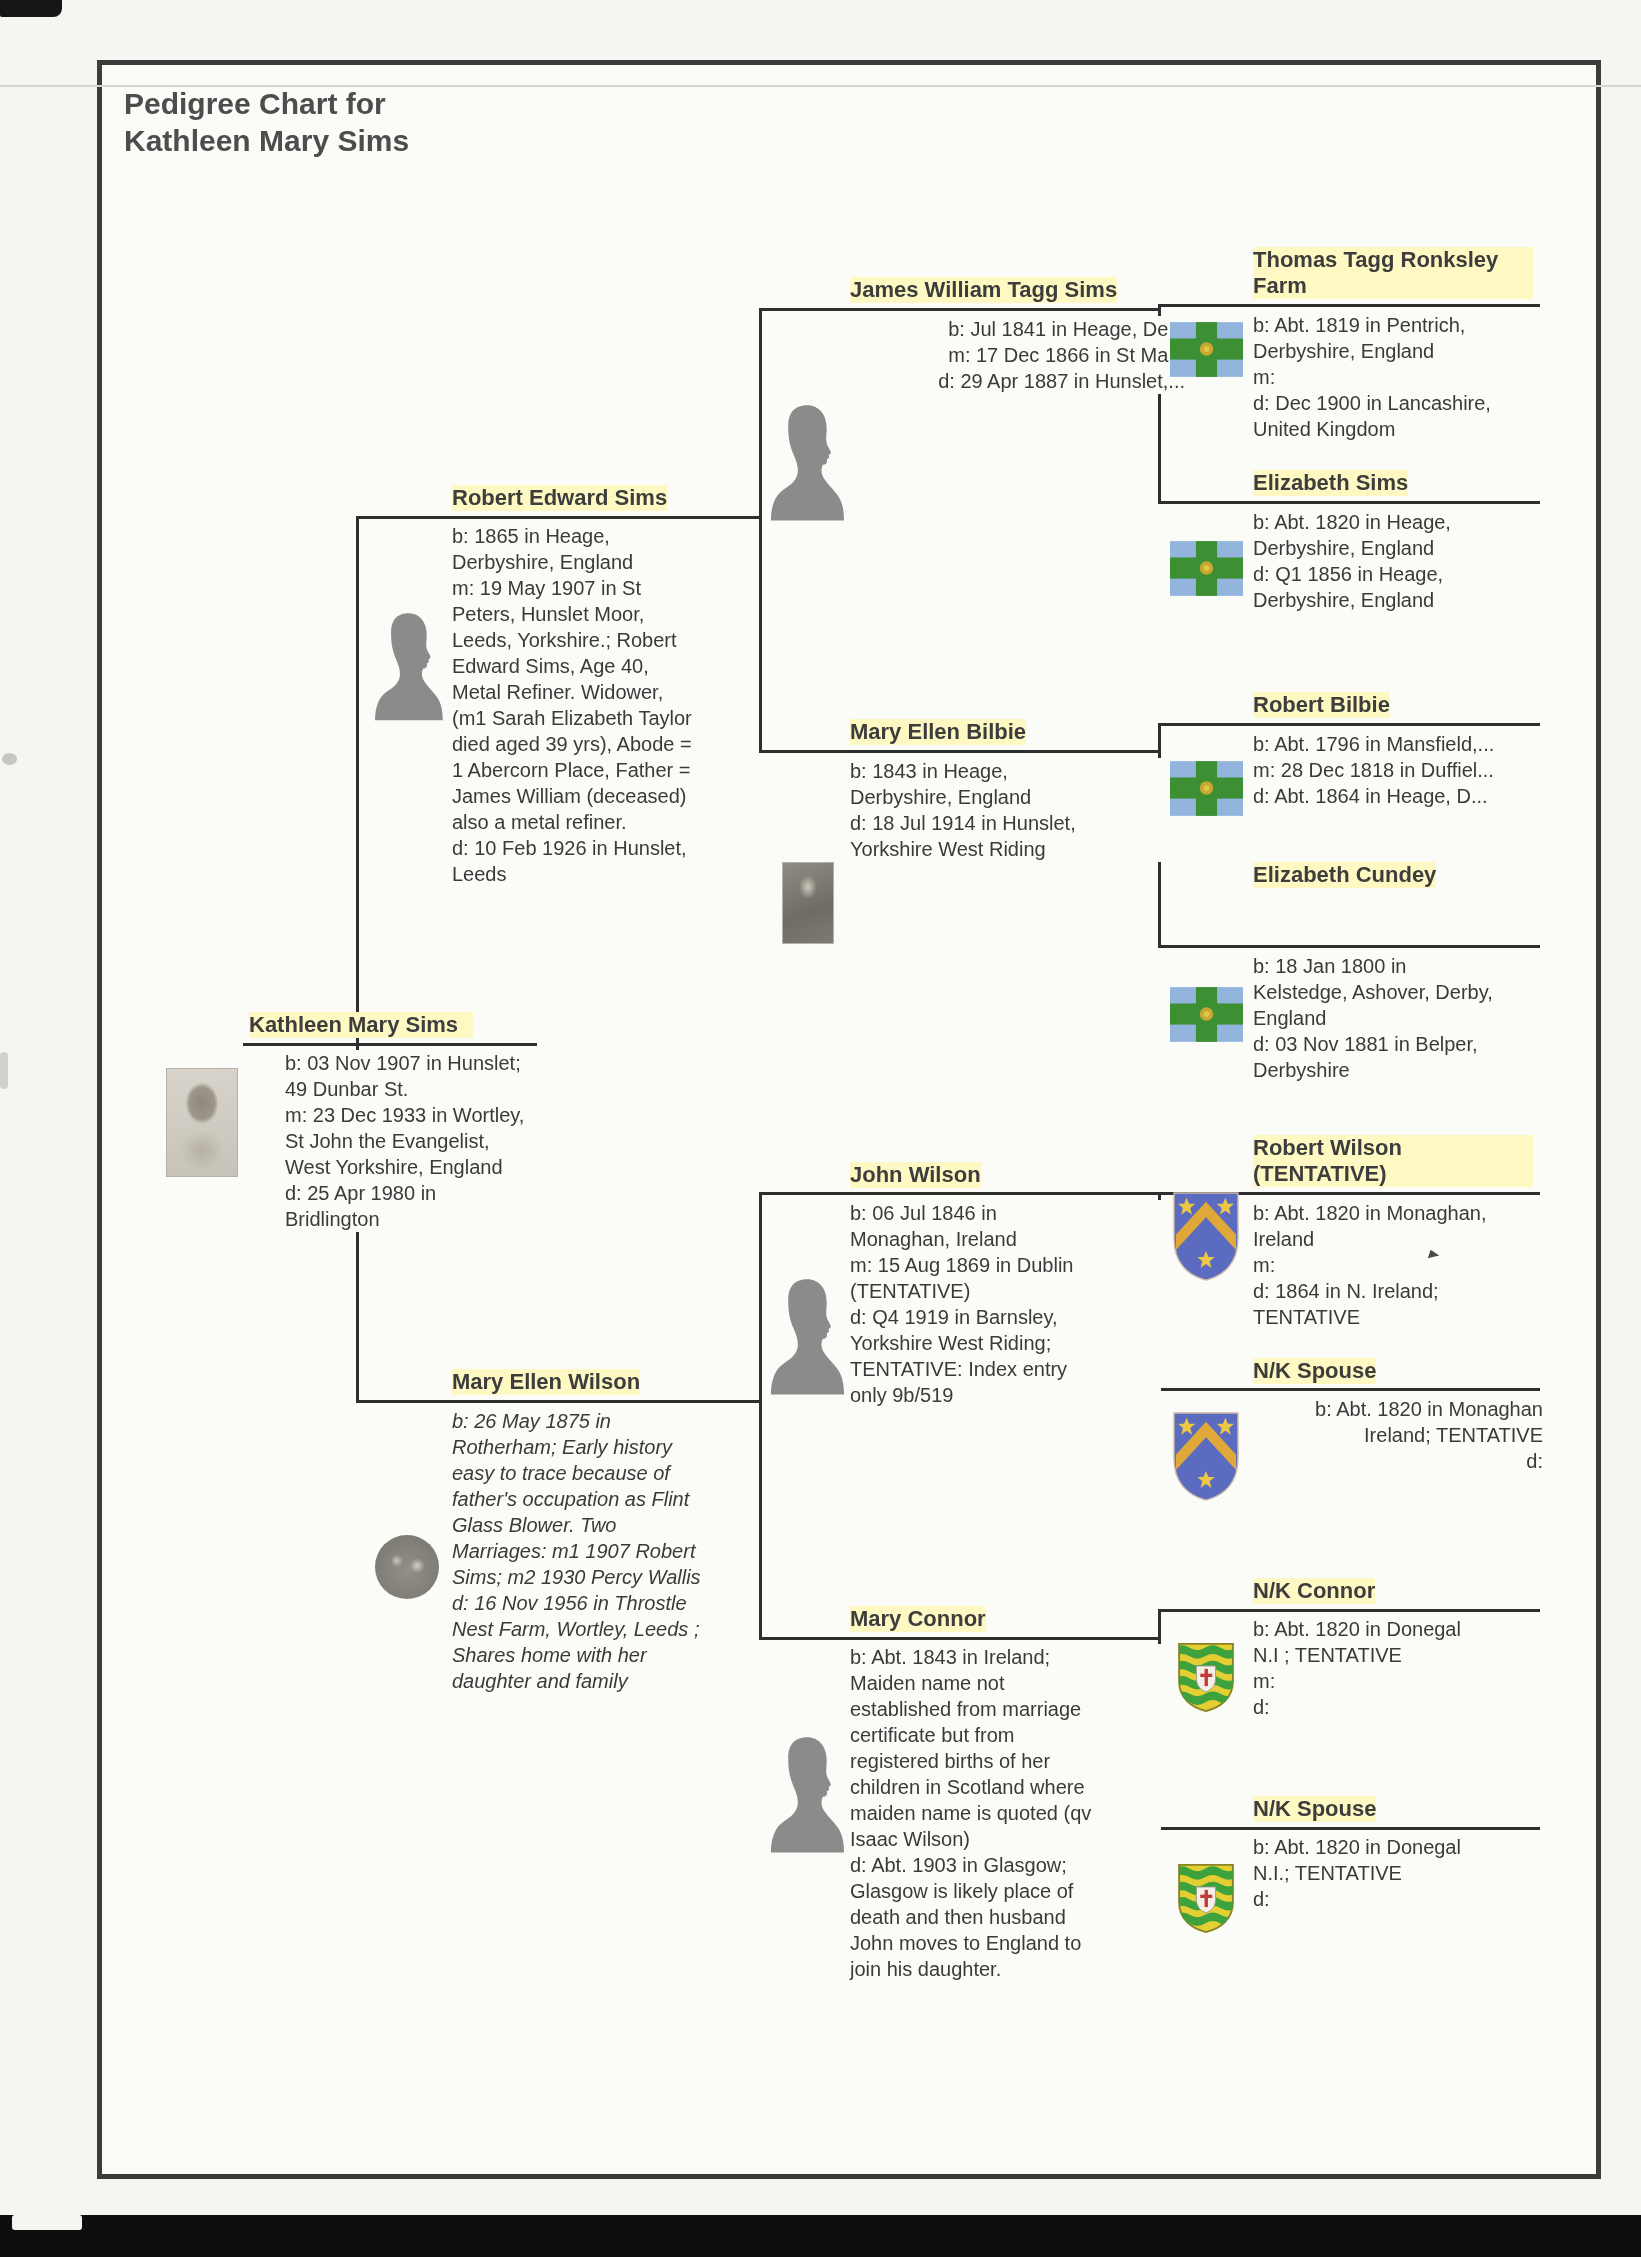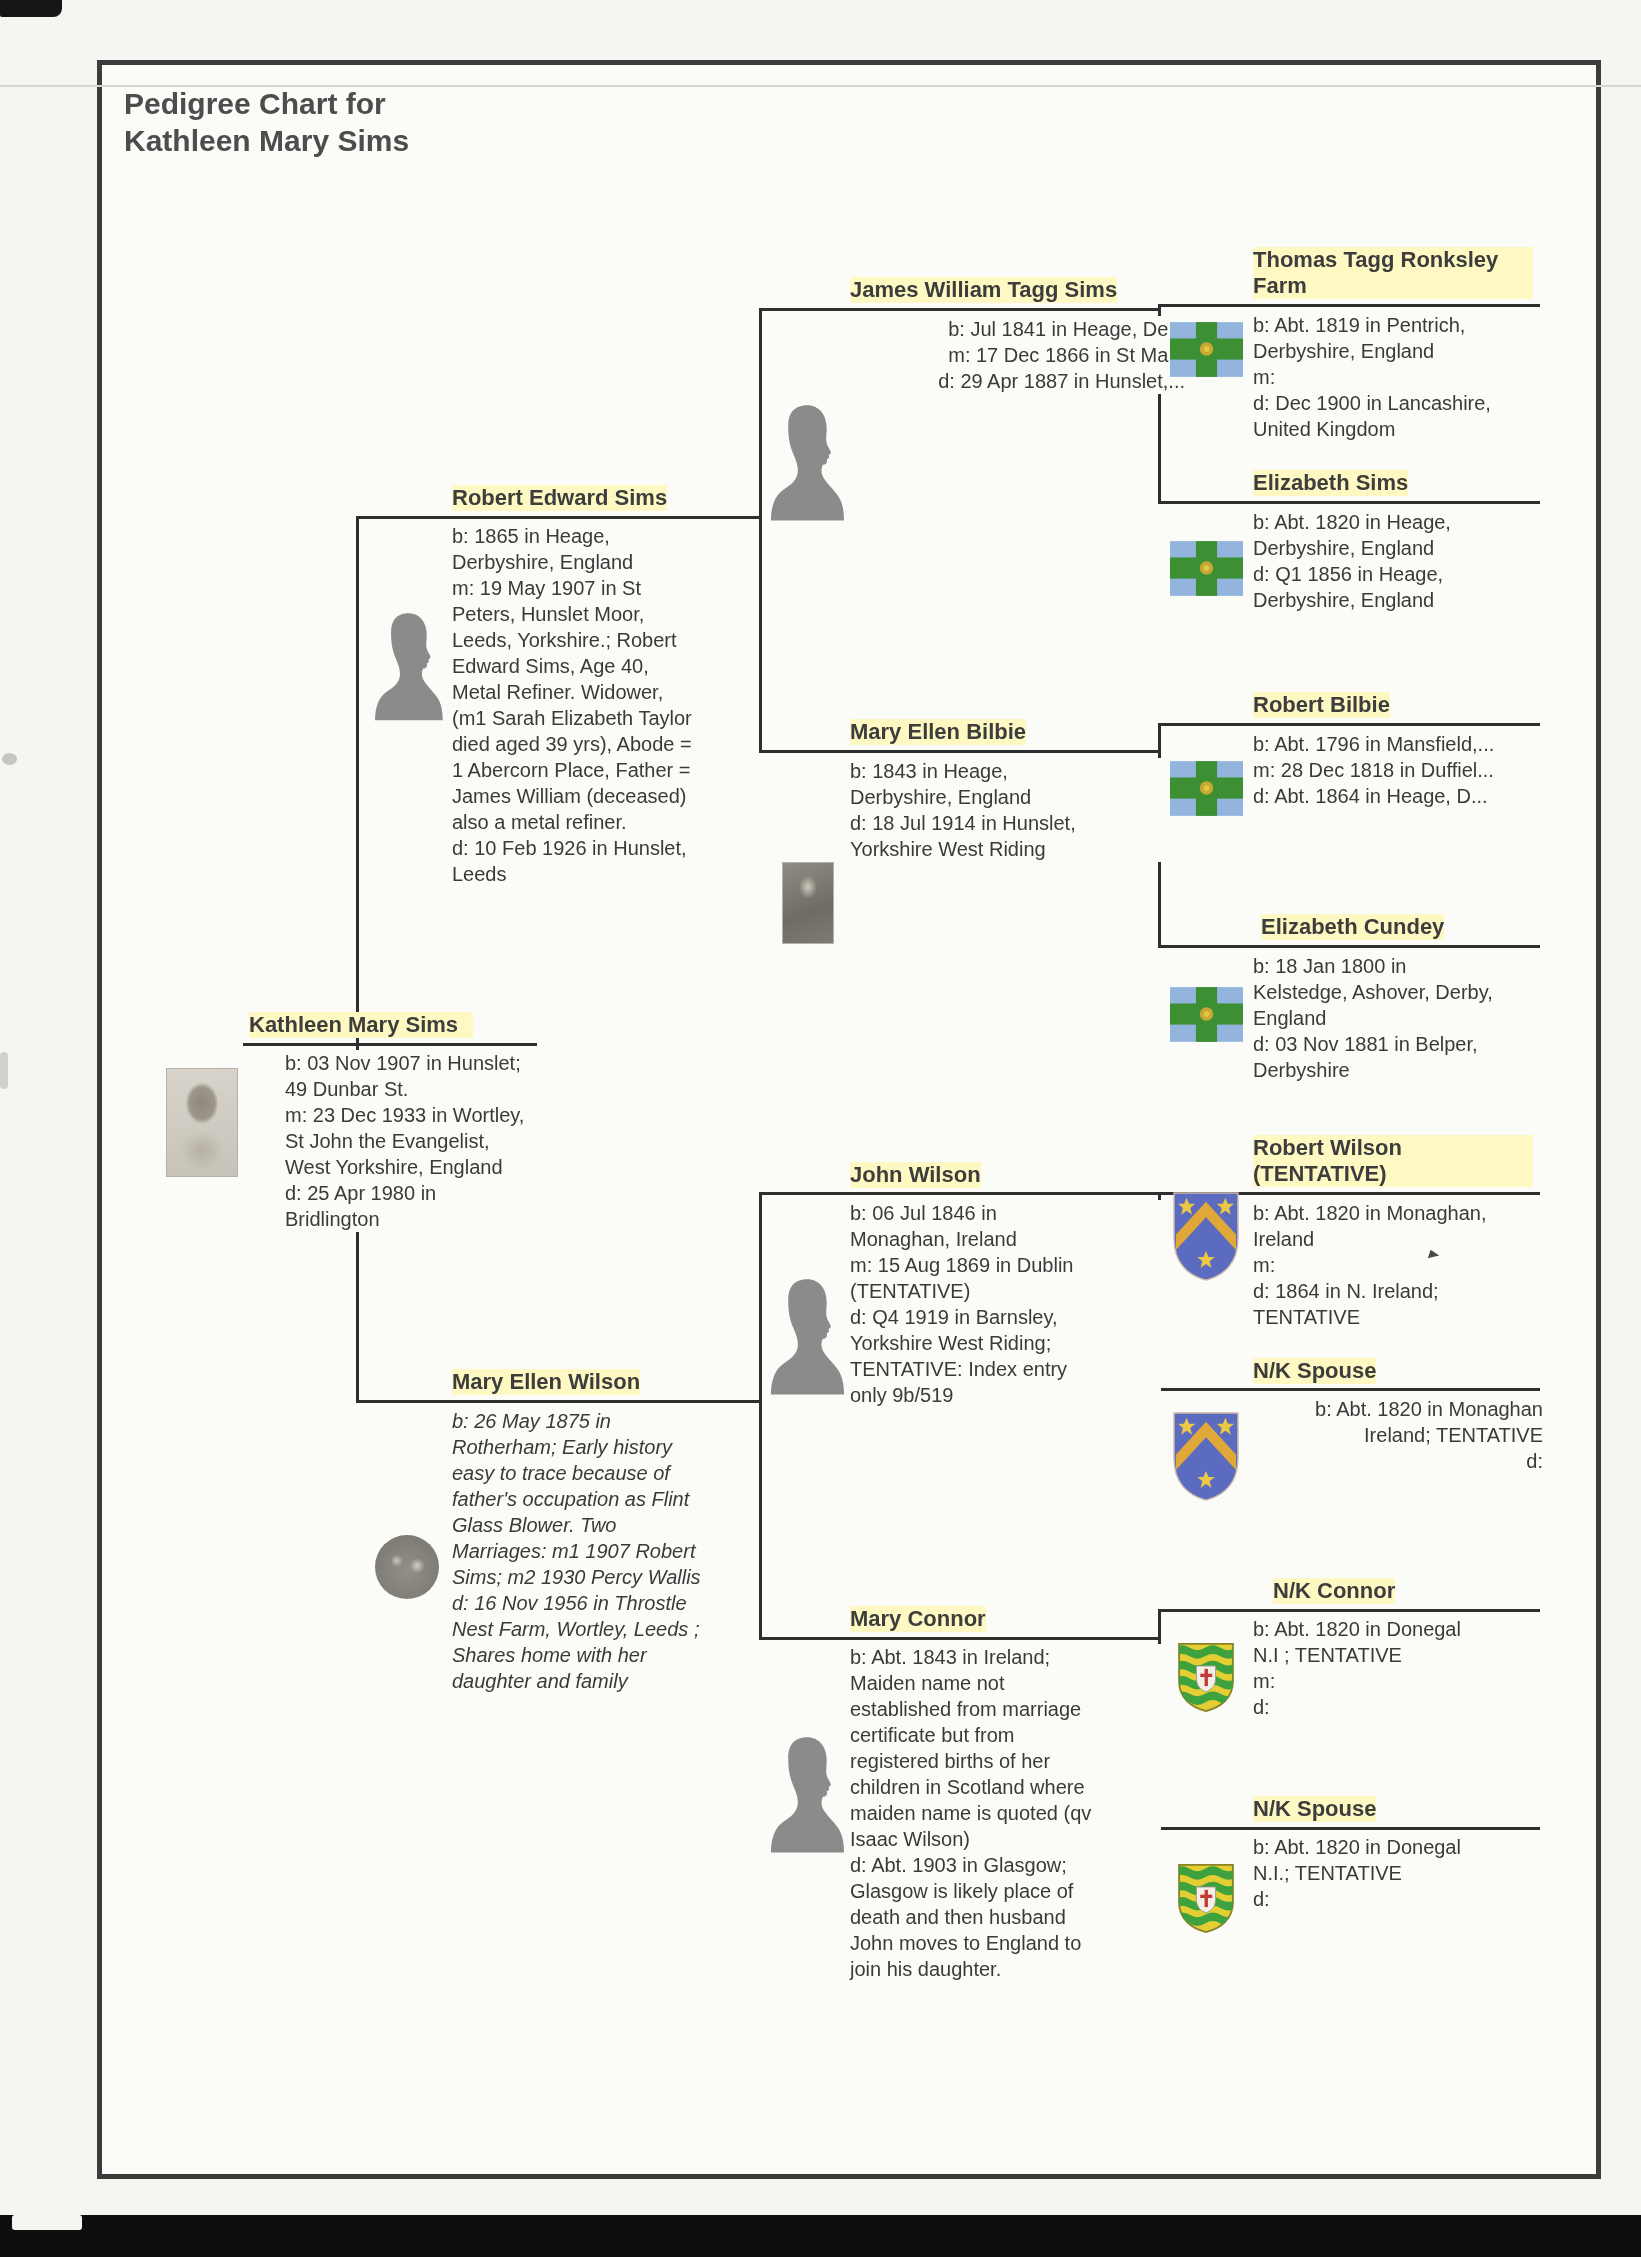--- a/index.html
+++ b/index.html
@@ -220,21 +220,21 @@
     <svg class="icon" style="left:1170px;top:761px;" width="73" height="55" viewBox="0 0 76 57">
       <rect width="76" height="57" fill="#93b5dd"></rect>
       <rect x="27" width="22" height="57" fill="#3d8f33"></rect>
       <rect y="17" width="76" height="22" fill="#3d8f33"></rect>
       <circle cx="38" cy="28" r="7" fill="#c9a832"></circle>
         <circle cx="38" cy="28" r="3" fill="#e0c84a"></circle>
     </svg>
   </div>
 
   <div>
-    <div class="pname" style="left:1253px;top:914px;margin-left:8px;">Elizabeth Cundey</div>
+    <div class="pname" style="left:1253px;top:862px;">Elizabeth Cundey</div>
     <div class="pdetails" style="left:1253px;top:953px;width:290px;">b: 18 Jan 1800 in
 Kelstedge, Ashover, Derby,
 England
 d: 03 Nov 1881 in Belper,
 Derbyshire</div>
     <svg class="icon" style="left:1170px;top:987px;" width="73" height="55" viewBox="0 0 76 57">
       <rect width="76" height="57" fill="#93b5dd"></rect>
       <rect x="27" width="22" height="57" fill="#3d8f33"></rect>
       <rect y="17" width="76" height="22" fill="#3d8f33"></rect>
       <circle cx="38" cy="28" r="7" fill="#c9a832"></circle>
@@ -268,21 +268,21 @@
     <svg class="icon" style="left:1171px;top:1410px;" width="70" height="93" viewBox="0 0 72 96">
       <path d="M3,3 H69 V50 C69,74 56,88 36,93 C16,88 3,74 3,50 Z" fill="#5a6bc0" stroke="#cbbba9" stroke-width="1.5"></path>
       <polygon points="5,62 36,28 67,62 67,46 36,12 5,46" fill="#dfa838"></polygon>
       <polygon transform="translate(16,17)" points="0,-9 2.6,-2.8 9,-2.8 3.8,1.6 5.6,8.5 0,4.4 -5.6,8.5 -3.8,1.6 -9,-2.8 -2.6,-2.8" fill="#ecc645"></polygon>
       <polygon transform="translate(56,17)" points="0,-9 2.6,-2.8 9,-2.8 3.8,1.6 5.6,8.5 0,4.4 -5.6,8.5 -3.8,1.6 -9,-2.8 -2.6,-2.8" fill="#ecc645"></polygon>
       <polygon transform="translate(36,72)" points="0,-9 2.6,-2.8 9,-2.8 3.8,1.6 5.6,8.5 0,4.4 -5.6,8.5 -3.8,1.6 -9,-2.8 -2.6,-2.8" fill="#ecc645"></polygon>
     </svg>
   </div>
 
   <div>
-    <div class="pname" style="left:1253px;top:1578px;margin-left:20px;">N/K Connor</div>
+    <div class="pname" style="left:1253px;top:1578px;">N/K Connor</div>
     <div class="pdetails" style="left:1253px;top:1616px;width:290px;">b: Abt. 1820 in Donegal
 N.I ; TENTATIVE
 m:
 d:</div>
     <svg class="icon" style="left:1176px;top:1641px;" width="60" height="73" viewBox="0 0 62 76">
       <defs>
           <clipPath id="dshA">
             <path d="M3,3 H59 V42 C59,59 47,69 31,73 C15,69 3,59 3,42 Z"></path>
           </clipPath>
         </defs>

